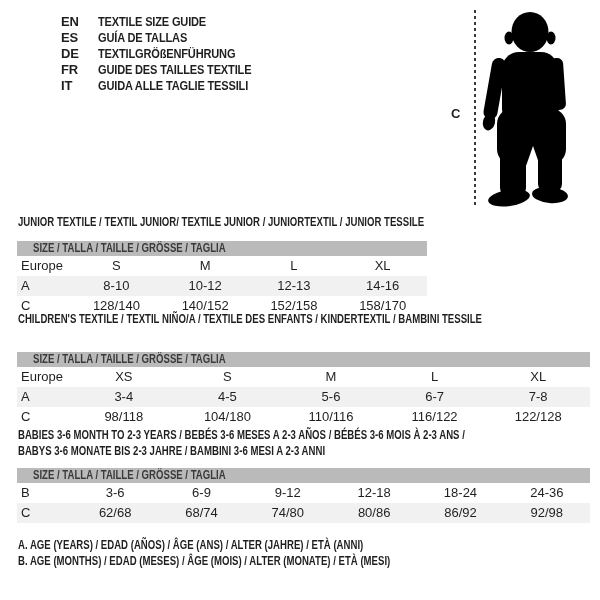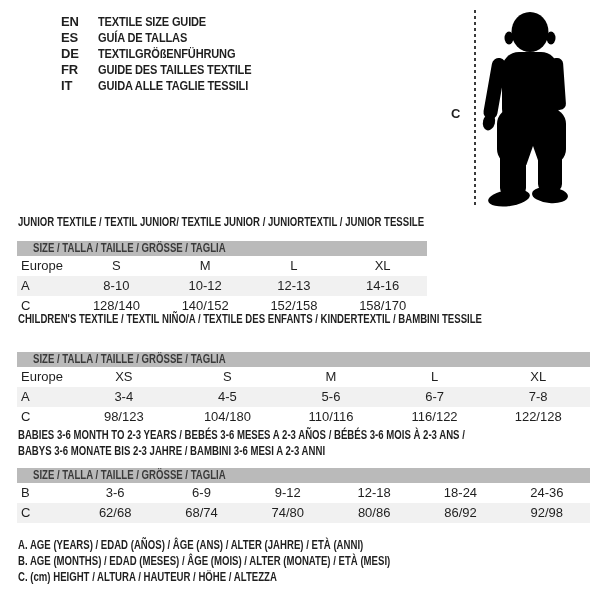--- a/index.html
+++ b/index.html
@@ -138,21 +138,21 @@
     <div class="tbl-row striped">
       <span class="cell-label">A</span>
       <span class="cell">3-4</span>
       <span class="cell">4-5</span>
       <span class="cell">5-6</span>
       <span class="cell">6-7</span>
       <span class="cell">7-8</span>
     </div>
     <div class="tbl-row">
       <span class="cell-label">C</span>
-      <span class="cell">98/123</span>
+      <span class="cell">98/118</span>
       <span class="cell">104/180</span>
       <span class="cell">110/116</span>
       <span class="cell">116/122</span>
       <span class="cell">122/128</span>
     </div>
   </div>
 
   <div class="sec-title" style="top:428px">
     <span class="cond">BABIES 3-6 MONTH TO 2-3 YEARS / BEBÉS 3-6 MESES A 2-3 AÑOS / BÉBÉS 3-6 MOIS À 2-3 ANS /</span>
   </div>
@@ -182,17 +182,14 @@
       <span class="cell">92/98</span>
     </div>
   </div>
 
   <div class="footnote" style="top:538px">
     <span class="cond">A. AGE (YEARS) / EDAD (AÑOS) / ÂGE (ANS) / ALTER (JAHRE) / ETÀ (ANNI)</span>
   </div>
   <div class="footnote" style="top:554px">
     <span class="cond">B. AGE (MONTHS) / EDAD (MESES) / ÂGE (MOIS) / ALTER (MONATE) / ETÀ (MESI)</span>
   </div>
-  <div class="footnote" style="top:570px">
-    <span class="cond">C. (cm) HEIGHT / ALTURA / HAUTEUR / HÖHE / ALTEZZA</span>
-  </div>
 
 </div>
 
 </body></html>

